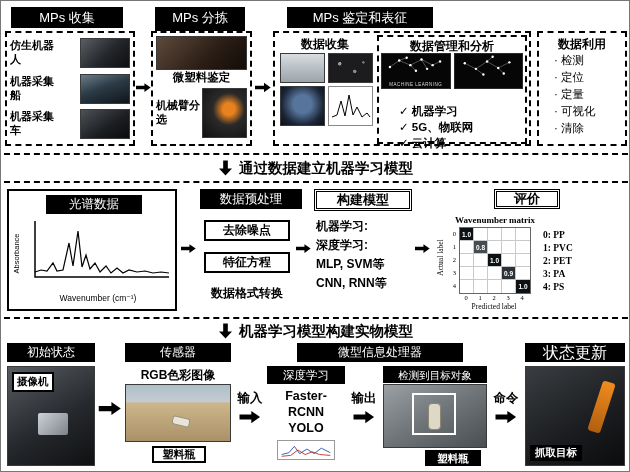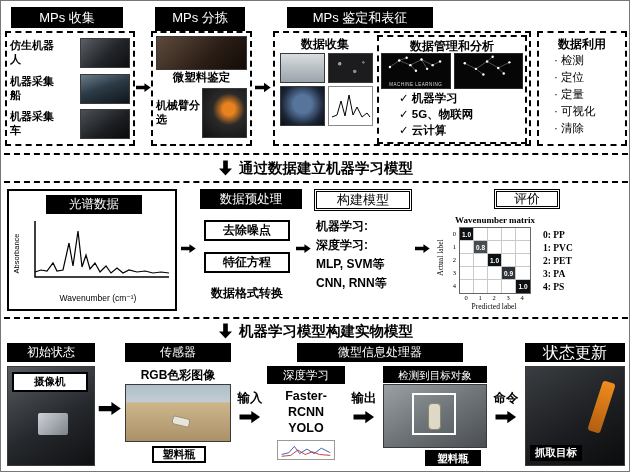--- a/index.html
+++ b/index.html
@@ -3,21 +3,21 @@
 <meta charset="utf-8">
 <style>
   *{margin:0;padding:0;box-sizing:border-box}
   body{background:#ffffff}
   .canvas{position:relative;width:630px;height:472px;background:#fff;border:1px solid #777;
           font-family:"Liberation Sans","DejaVu Sans",sans-serif;color:#000;overflow:hidden}
   .abs{position:absolute}
   .b{font-weight:bold}
   .hdr{position:absolute;background:#000;color:#fff;font-weight:normal;text-align:center}
   .dashed{border:2px dashed #000;background:#fff}
-  .dbl{position:absolute;background:#fff;border:3px double #000;font-weight:normal;text-align:center}
+  .dbl{position:absolute;background:#fff;border:3px double #000;font-weight:bold;text-align:center}
   .lbl{font-weight:bold;font-size:11px;line-height:1.25}
   .ph{border:1px solid #3a3a3a}
   .sep-line{position:absolute;left:3px;width:624px;border-top:2px dashed #000}
   .sep-text{position:absolute;left:0;width:630px;display:flex;align-items:center;justify-content:center;gap:7px;font-weight:bold;font-size:14.5px}
   .serif{font-family:"Liberation Serif","DejaVu Serif",serif}
   .r1row{display:flex;align-items:center;gap:18px;height:32px}
   .r1row .img{flex:1;height:30px}
   .robot-dog{background:linear-gradient(135deg,#5a5f66 0%,#23262a 55%,#0d0e10 100%)}
   .boat{background:linear-gradient(160deg,#6b7d8a 0%,#2c3b46 45%,#0e151a 100%)}
   .rover{background:linear-gradient(145deg,#4c5157 0%,#1b1d20 60%,#0a0b0c 100%)}
@@ -137,21 +137,21 @@
                 <circle cx="28" cy="22" r="1.3"></circle>
               <circle cx="32" cy="8" r="1.3"></circle>
                 <circle cx="38" cy="3" r="1.3"></circle>
                 <circle cx="44" cy="15" r="1.3"></circle>
               <circle cx="50" cy="21" r="1.3"></circle>
                 <circle cx="56" cy="9" r="1.3"></circle>
             </g>
           </svg>
         </div>
       </div>
-      <div class="checks" style="margin-top:1px;padding-left:18px">
+      <div class="checks" style="margin-top:14px;padding-left:18px">
         <div>✓ 机器学习</div>
         <div>✓ 5G、物联网</div>
         <div>✓ 云计算</div>
       </div>
     </div>
   </div>
 
   <div class="dashed abs" style="left:536px;top:30px;width:90px;height:115px;padding:3px">
     <div class="b" style="text-align:center;font-size:12px;height:16px;line-height:16px">数据利用</div>
     <div class="utillist" style="padding-left:12px">
@@ -273,21 +273,21 @@
   <div class="sep-line" style="top:316px"></div>
   <div class="sep-text" style="top:319px;height:22px">
     <svg class="arr" width="13" height="16" viewBox="0 0 14 16">
         <path d="M4.5 0h5v8.5H14L7 16 0 8.5h4.5z" fill="#000"></path>
       </svg>
     <span>机器学习模型构建实物模型</span>
   </div>
 
   <div class="hdr" style="left:6px;top:342px;width:88px;height:19px;line-height:19px;font-size:12px">初始状态</div>
   <div class="abs ph init-img" style="left:6px;top:365px;width:88px;height:100px">
-    <div class="tagw" style="left:4px;top:5px;padding:1px 20px;font-size:10.5px">摄像机</div>
+    <div class="tagw" style="left:4px;top:5px;padding:1px 3px;font-size:10.5px">摄像机</div>
     <div class="abs" style="left:30px;top:46px;width:30px;height:22px;background:linear-gradient(135deg,#cfd3d8,#7d838a);border-radius:2px"></div>
   </div>
 
   <div class="abs" style="left:97px;top:400px">
     <svg class="arr" width="24" height="15" viewBox="0 0 24 16">
         <path d="M0 5.2h13.5V1l10 7-10 7v-4.2H0z" fill="#000"></path>
       </svg>
   </div>
 
   <div class="hdr" style="left:124px;top:342px;width:106px;height:19px;line-height:19px;font-size:12px">传感器</div>

